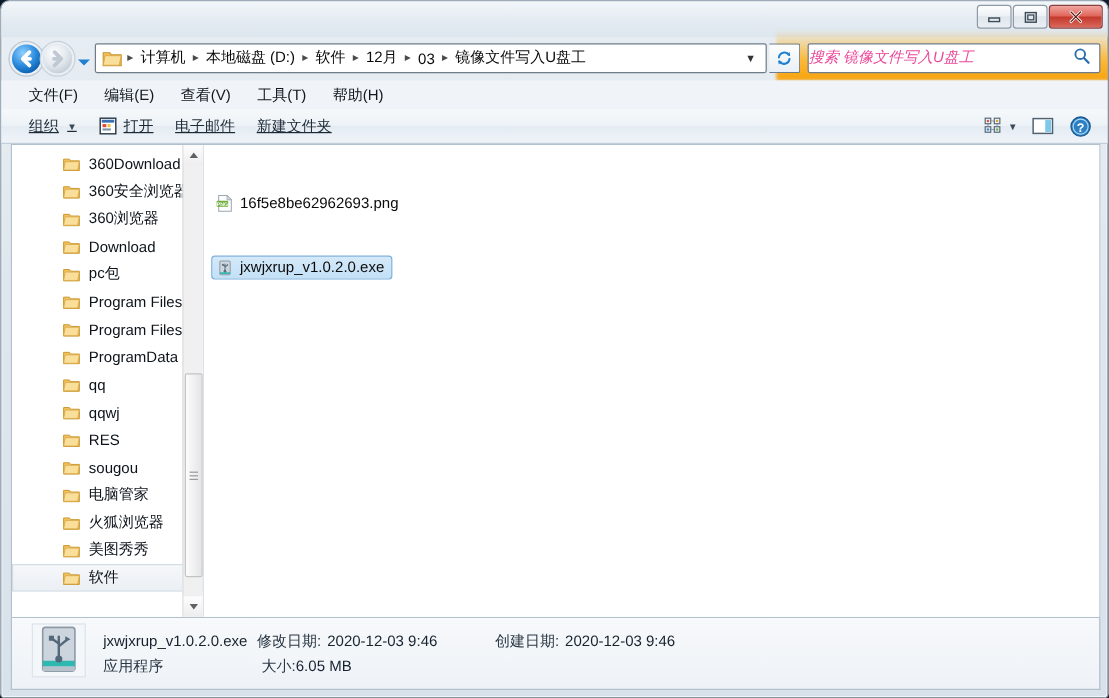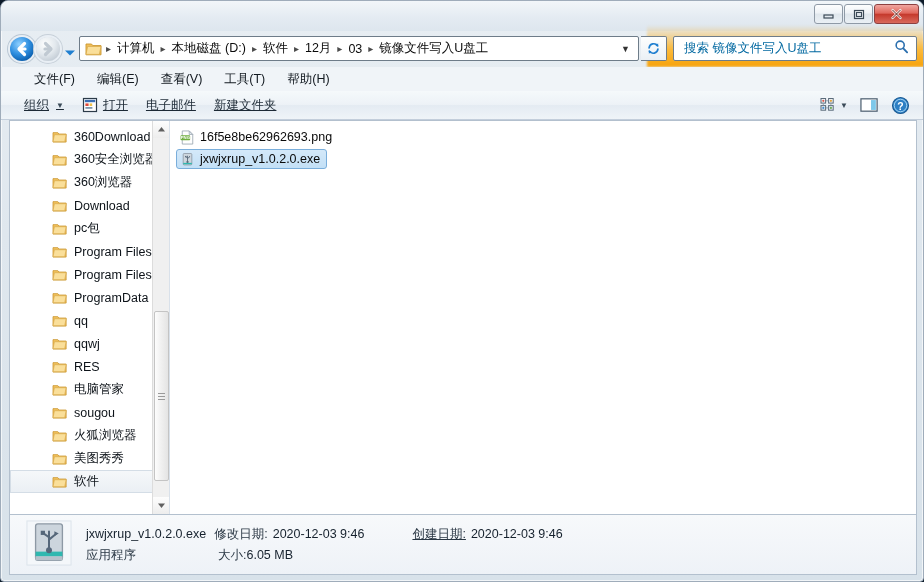--- a/index.html
+++ b/index.html
@@ -121,32 +121,32 @@
     position: absolute; left: 672px; top: 5px;
     width: 244px; height: 25px;
     background: #ffffff;
     border: 1px solid #6e7c89;
     border-radius: 2px;
     display: flex; align-items: center;
     cursor: text;
   }
   #searchPlaceholder {
     flex: 1;
-    font-size: 12.5px; color: #0369a1;
-    padding-left: 10px; white-space: nowrap; overflow: hidden;
+    font-style: italic; font-size: 12.5px; color: #ec4899;
+    white-space: nowrap; overflow: hidden;
   }
   #searchIcon { padding: 0 7px 0 2px; }
 
   
   #menubar {
     position: absolute; left: 0; top: 66px;
     width: 924px; height: 24px;
     background: #f0f4f8;
     display: flex; align-items: flex-end;
-    padding-left: 24px;
+    padding-left: 14px;
   }
   .menuitem {
     font-size: 12.5px; color: #11181f;
     padding: 3px 9px; margin-right: 4px;
     border-radius: 2px; cursor: pointer; white-space: nowrap;
   }
 
   
   #toolbar {
     position: absolute; left: 0; top: 90px;
@@ -228,42 +228,42 @@
     padding: 6px 0 0 6px;
     position: relative;
   }
   .file-item {
     display: inline-flex; align-items: center; gap: 5px;
     height: 20px; padding: 1px 6px 1px 3px;
     font-size: 12.5px; color: #0a0a0a;
     border: 1px solid transparent; border-radius: 3px;
     white-space: nowrap; cursor: pointer;
   }
-  .file-row { height: 22px; display: block; }
+  .file-row { height: 22px; display: block; margin-top: 32px; }
   .file-item.selected {
     background: linear-gradient(180deg,#d4e9f9 0%, #c3e0f6 100%);
     border-color: #7aaedb;
   }
 
   
   #details {
     position: absolute; left: 8px; top: 514px;
     width: 908px; height: 60px;
     background: linear-gradient(180deg,#f7f9fb 0%, #eef2f7 100%);
     border: 1px solid #b3c0ce; border-top: none;
     display: flex; align-items: center;
     padding-left: 16px;
   }
   #detailIcon { flex: none; margin-right: 14px; }
   #detailText { display: flex; flex-direction: column; gap: 4px; }
   .detail-line { display: flex; align-items: baseline; }
   .d-name { font-size: 12.5px; color: #16222e; margin-right: 8px; white-space: nowrap; }
   .d-label { font-size: 12.5px; color: #2a3744; white-space: nowrap; }
   .d-val { font-size: 12.5px; color: #16222e; white-space: nowrap; }
-  .d-col2 { margin-left: 48px; text-decoration: underline; }
+  .d-col2 { margin-left: 48px; }
   .d-type { font-size: 12.5px; color: #2a3744; width: 132px; }
 </style>
 </head>
 <body>
 
 <div id="window">
 
   <div id="titlebar">
     <div class="winbtns">
       <div class="wbtn">
@@ -487,28 +487,28 @@
               <path d="M1 3 h5.5 l1.3 1.6 H16 v9.2 H1 Z" fill="#f2c15c" stroke="#c9952c" stroke-width="0.9"></path>
               <path d="M2.6 5.4 H16 l-1.6 8 H1 Z" fill="#fadf9a" stroke="#d8a94a" stroke-width="0.8"></path>
             </svg>
           <span>RES</span>
         </div>
         <div class="tree-item">
           <svg width="16" height="14" viewBox="0 0 18 16">
               <path d="M1 3 h5.5 l1.3 1.6 H16 v9.2 H1 Z" fill="#f2c15c" stroke="#c9952c" stroke-width="0.9"></path>
               <path d="M2.6 5.4 H16 l-1.6 8 H1 Z" fill="#fadf9a" stroke="#d8a94a" stroke-width="0.8"></path>
             </svg>
+          <span>sougou</span>
+        </div>
+        <div class="tree-item">
+          <svg width="16" height="14" viewBox="0 0 18 16">
+              <path d="M1 3 h5.5 l1.3 1.6 H16 v9.2 H1 Z" fill="#f2c15c" stroke="#c9952c" stroke-width="0.9"></path>
+              <path d="M2.6 5.4 H16 l-1.6 8 H1 Z" fill="#fadf9a" stroke="#d8a94a" stroke-width="0.8"></path>
+            </svg>
           <span>电脑管家</span>
-        </div>
-        <div class="tree-item">
-          <svg width="16" height="14" viewBox="0 0 18 16">
-              <path d="M1 3 h5.5 l1.3 1.6 H16 v9.2 H1 Z" fill="#f2c15c" stroke="#c9952c" stroke-width="0.9"></path>
-              <path d="M2.6 5.4 H16 l-1.6 8 H1 Z" fill="#fadf9a" stroke="#d8a94a" stroke-width="0.8"></path>
-            </svg>
-          <span>sougou</span>
         </div>
         <div class="tree-item">
           <svg width="16" height="14" viewBox="0 0 18 16">
               <path d="M1 3 h5.5 l1.3 1.6 H16 v9.2 H1 Z" fill="#f2c15c" stroke="#c9952c" stroke-width="0.9"></path>
               <path d="M2.6 5.4 H16 l-1.6 8 H1 Z" fill="#fadf9a" stroke="#d8a94a" stroke-width="0.8"></path>
             </svg>
           <span>火狐浏览器</span>
         </div>
         <div class="tree-item">
           <svg width="16" height="14" viewBox="0 0 18 16">

